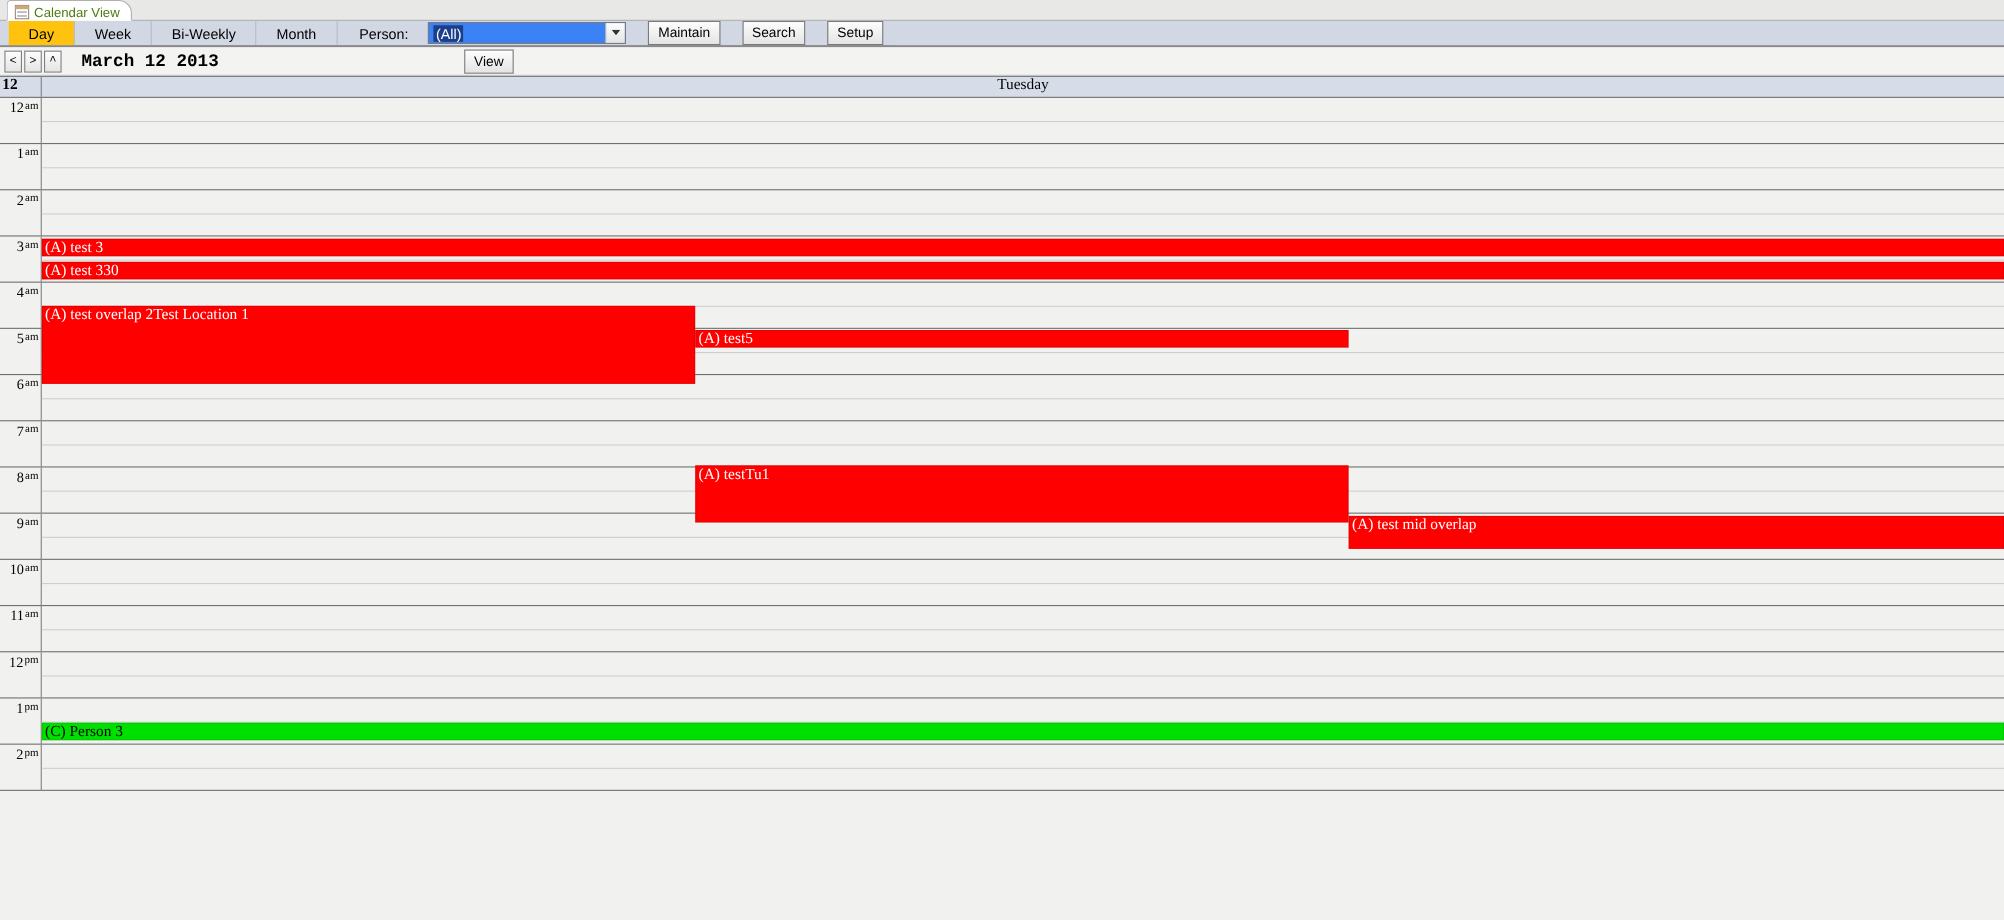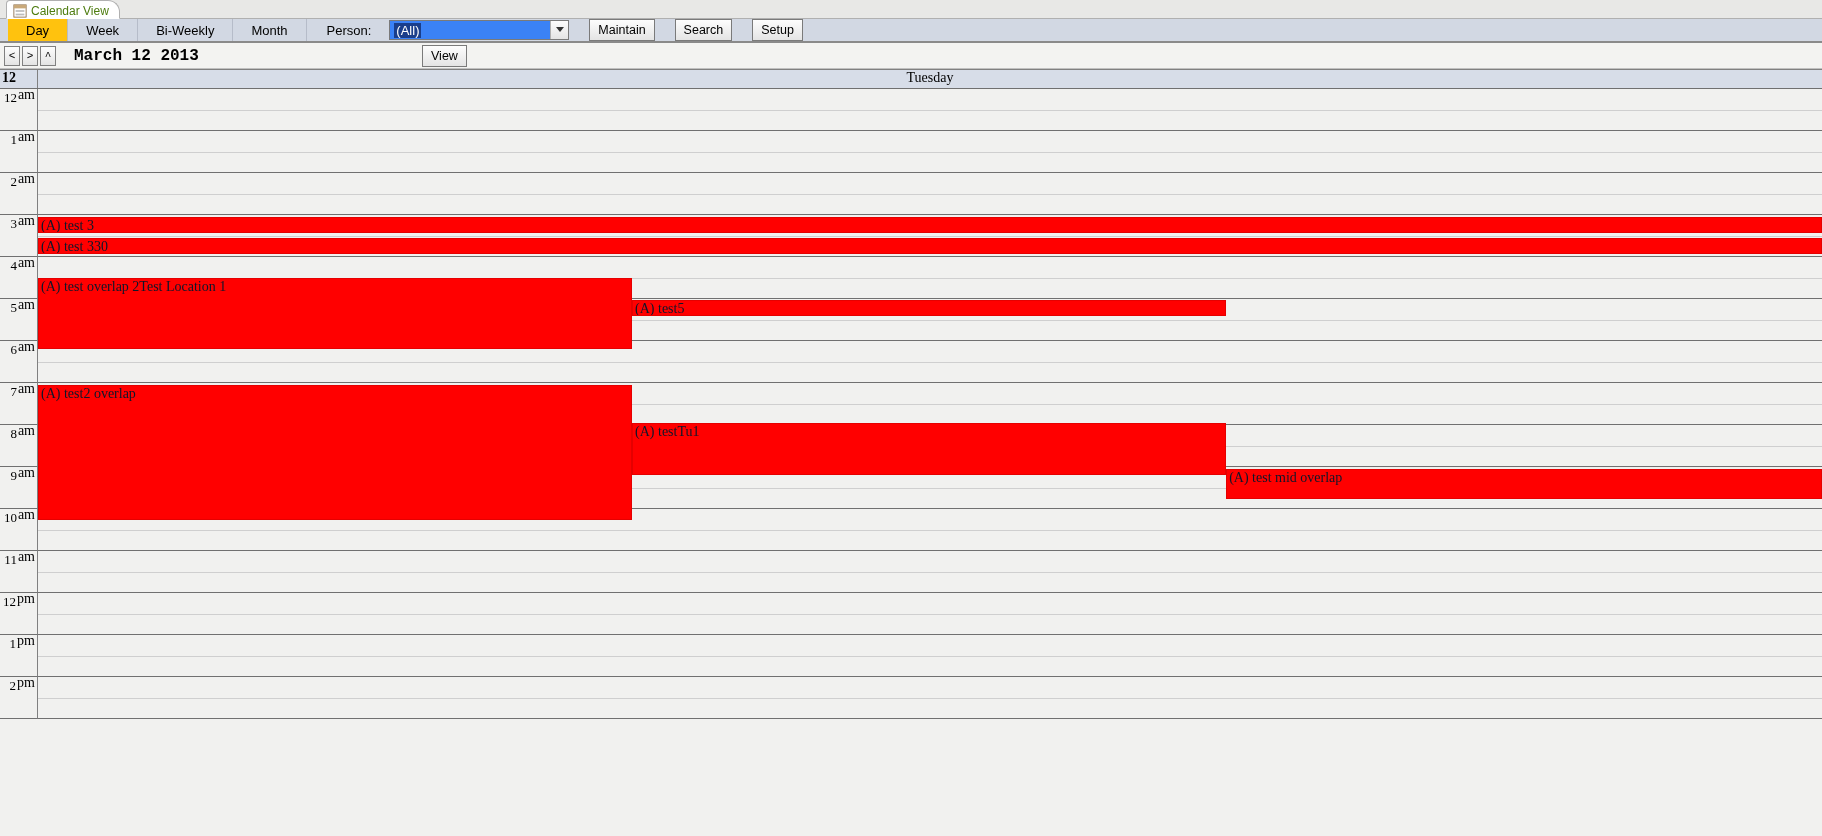--- a/index.html
+++ b/index.html
@@ -171,21 +171,21 @@
     font-size: 13px;
     text-align: right;
     padding: 1px 2px 0 0;
     position: relative;
   }
   .hour-label .hn {
     display:inline-block;
     font-weight: 400;
   }
   .hour-label .ampm {
-    font-size: 14px;
+    font-size: 10px;
     position: relative;
     top: -3px;
     margin-left: 1px;
   }
   .hour-body {
     position: relative;
   }
   .hour-body::before {
     content:"";
     position:absolute;
@@ -204,21 +204,21 @@
   .evt {
     position:absolute;
     font-family: "Times New Roman", serif;
     font-size: 14px;
     padding: 0 2px;
     overflow: hidden;
     white-space: nowrap;
     border: 1px solid rgba(0,0,0,0.1);
     box-sizing: border-box;
   }
-  .evt.red { background: #ff0000; color:#0f172a; }
+  .evt.red { background: #ff0000; color:#ffffff; }
   .evt.green { background: #00e000; color:#000; }
 
 </style>
 </head>
 <body>
 
 <div class="doc-tab-bar">
   <div class="doc-tab">
     <svg class="form-icon" viewBox="0 0 16 16">
       <rect x="1" y="1" width="14" height="14" fill="#fff" stroke="#8a6e4e"></rect>
@@ -324,17 +324,17 @@
       <div class="hour-cell hour-label"><span class="hn">1</span><span class="ampm">pm</span></div>
       <div class="hour-cell hour-body"></div>
       <div class="hour-cell hour-label"><span class="hn">2</span><span class="ampm">pm</span></div>
       <div class="hour-cell hour-body"></div>
     </div>
   <div class="events-layer" id="events-layer">
       <div class="evt red" style="top: 128px; left: 0%; width: 100%; height: 16px;"><span>(A) test 3</span></div>
       <div class="evt red" style="top: 149px; left: 0%; width: 100%; height: 16px;"><span>(A) test 330</span></div>
       <div class="evt red" style="top: 189px; left: 0%; width: 33.3%; height: 71px;"><span>(A) test overlap 2Test Location 1</span></div>
       <div class="evt red" style="top: 211px; left: 33.3%; width: 33.3%; height: 16px;"><span>(A) test5</span></div>
-      <div class="evt red" style="top: 296px; left: 0%; width: 33.3%; height: 135px;"><span>(A) test2 overlap</span></div>
       <div class="evt red" style="top: 316px; left: 33.3%; width: 33.3%; height: 52px; margin-top: 18px;"><span>(A) testTu1</span></div>
       <div class="evt red" style="top: 380px; left: 66.6%; width: 33.4%; height: 30px;"><span>(A) test mid overlap</span></div>
+      <div class="evt green" style="top: 568px; left: 0%; width: 100%; height: 16px;"><span>(C) Person 3</span></div>
     </div>
 </div>
 
 </body></html>

